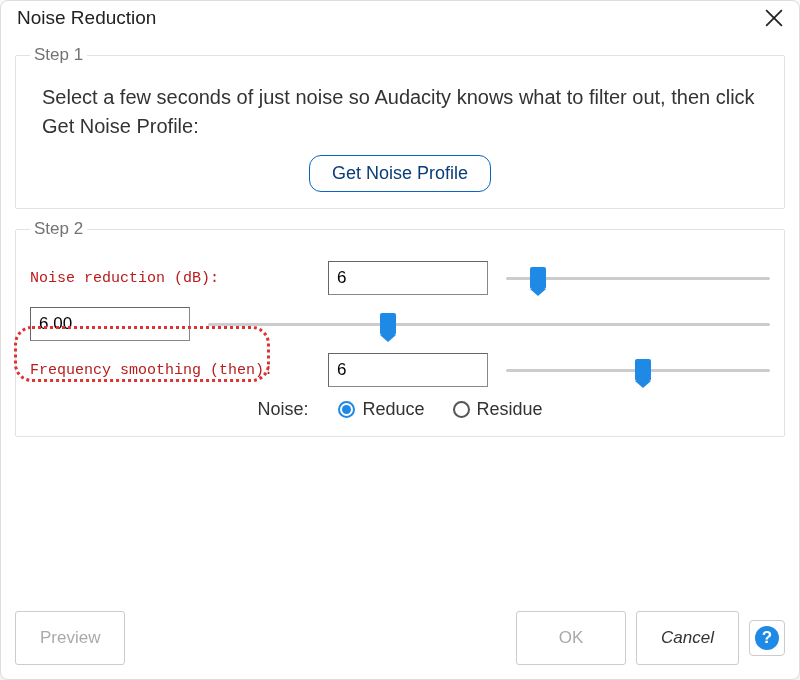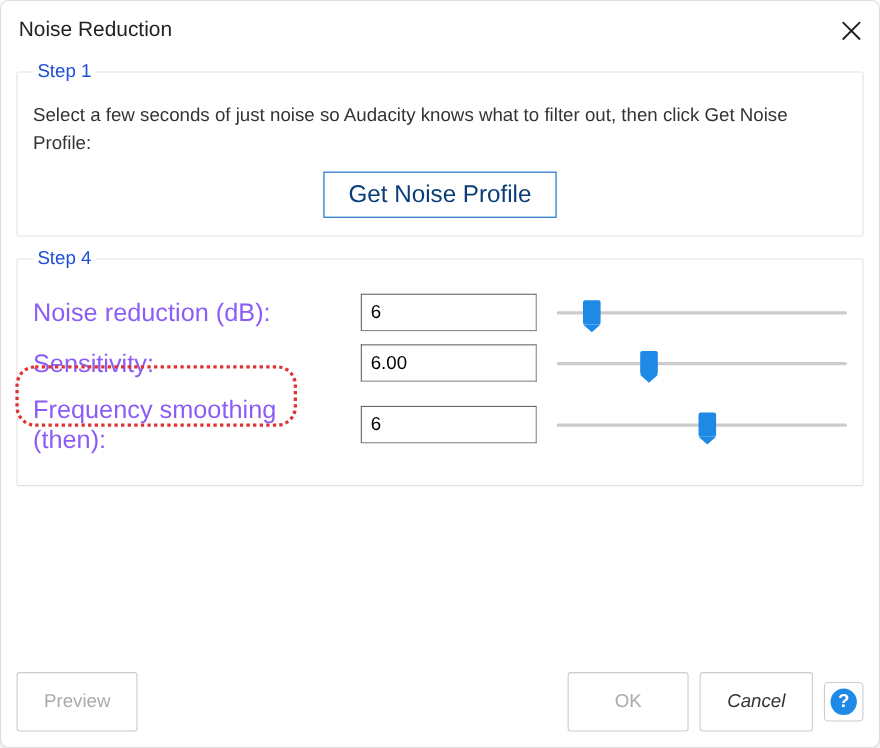--- a/index.html
+++ b/index.html
@@ -21,66 +21,67 @@
       border: 1px solid #ddd;
       border-radius: 8px;
       box-shadow: 0 4px 16px rgba(0,0,0,0.12);
       display: flex;
       flex-direction: column;
     }
     .titlebar {
       display: flex;
       align-items: center;
       justify-content: space-between;
-      padding: 16px 16px 6px 16px;
+      padding: 6px 16px 6px 16px;
     }
     .titlebar .title { font-size: 19px; color: #222; }
     .close-icon { width: 18px; height: 18px; cursor: pointer; color: #222; }
     .content {
       padding: 4px 14px 0 14px;
       flex: 1;
     }
     fieldset.step {
       border: 1px solid #e2e2e2;
       border-radius: 2px;
       margin: 6px 0 10px 0;
       padding: 10px 14px 16px 14px;
     }
     fieldset.step legend {
       font-size: 17px;
-      color: #1d4ed8;
+      color: #737373;
       padding: 0 4px;
     }
     .step1-text, .step2-text {
-      font-size: 17px;
+      font-size: 20px;
       color: #333;
       line-height: 1.45;
-      margin: 8px 0 14px 0;
+      margin: 8px 0 14px 12px;
     }
     .center { text-align: center; }
     .btn-primary {
       display: inline-block;
       background: #fff;
       border: 1.5px solid #0a64c2;
       color: #0a3d78;
-      font-size: 22px;
+      font-size: 18px;
       padding: 7px 22px;
-      border-radius: 0;
+      border-radius: 12px;
       cursor: pointer;
     }
     .param-row {
       display: flex;
       align-items: center;
       gap: 18px;
       margin: 12px 0;
     }
     .param-label {
       width: 280px;
-      font-size: 23px;
-      color: #8b5cf6;
+      font-size: 15px;
+      color: #b91c1c;
+      font-family: Liberation Mono, monospace;
     }
     .param-input {
       width: 160px;
       height: 34px;
       border: 1px solid #888;
       border-top-color: #666;
       border-left-color: #666;
       padding: 4px 8px;
       font-size: 17px;
       background: #fff;
@@ -206,54 +207,66 @@
 
     <fieldset class="step">
       <legend>Step 1</legend>
       <div class="step1-text">Select a few seconds of just noise so Audacity knows what to filter out, then click Get Noise Profile:</div>
       <div class="center">
         <button class="btn-primary">Get Noise Profile</button>
       </div>
     </fieldset>
 
     <fieldset class="step step2">
-      <legend>Step 4</legend>
+      <legend>Step 2</legend>
 
       <div class="highlight-box" style="left:-2px; top:87px; width:256px; height:56px;"></div>
 
       <div class="param-row">
         <div class="param-label">Noise reduction (dB):</div>
         <input class="param-input" value="6" style="">
         <div class="slider-wrap">
           <div class="slider-track">
             <div class="slider-thumb" style="left: 12%;"></div>
           </div>
         </div>
       </div>
 
       <div class="param-row">
-        <div class="param-label">Sensitivity:</div>
         <input class="param-input" value="6.00" style="">
         <div class="slider-wrap">
           <div class="slider-track">
             <div class="slider-thumb" style="left: 32%;"></div>
           </div>
         </div>
       </div>
 
       <div class="param-row">
         <div class="param-label">Frequency smoothing (then):</div>
         <input class="param-input" value="6" style="">
         <div class="slider-wrap">
           <div class="slider-track">
             <div class="slider-thumb" style="left: 52%;"></div>
           </div>
         </div>
       </div>
 
+      <div class="radio-row">
+        <span class="rlabel">Noise:</span>
+        <span class="radio">
+          <span class="circle">
+              <span class="dot"></span>
+            </span>
+          <span>Reduce</span>
+        </span>
+        <span class="radio">
+          <span class="circle off"></span>
+          <span>Residue</span>
+        </span>
+      </div>
 
     </fieldset>
 
   </div>
 
   <div class="footer">
     <button class="btn disabled">Preview</button>
     <div class="spacer"></div>
     <button class="btn disabled" style="min-width:110px;">OK</button>
     <button class="btn" style="min-width:100px;font-style:italic;">Cancel</button>

